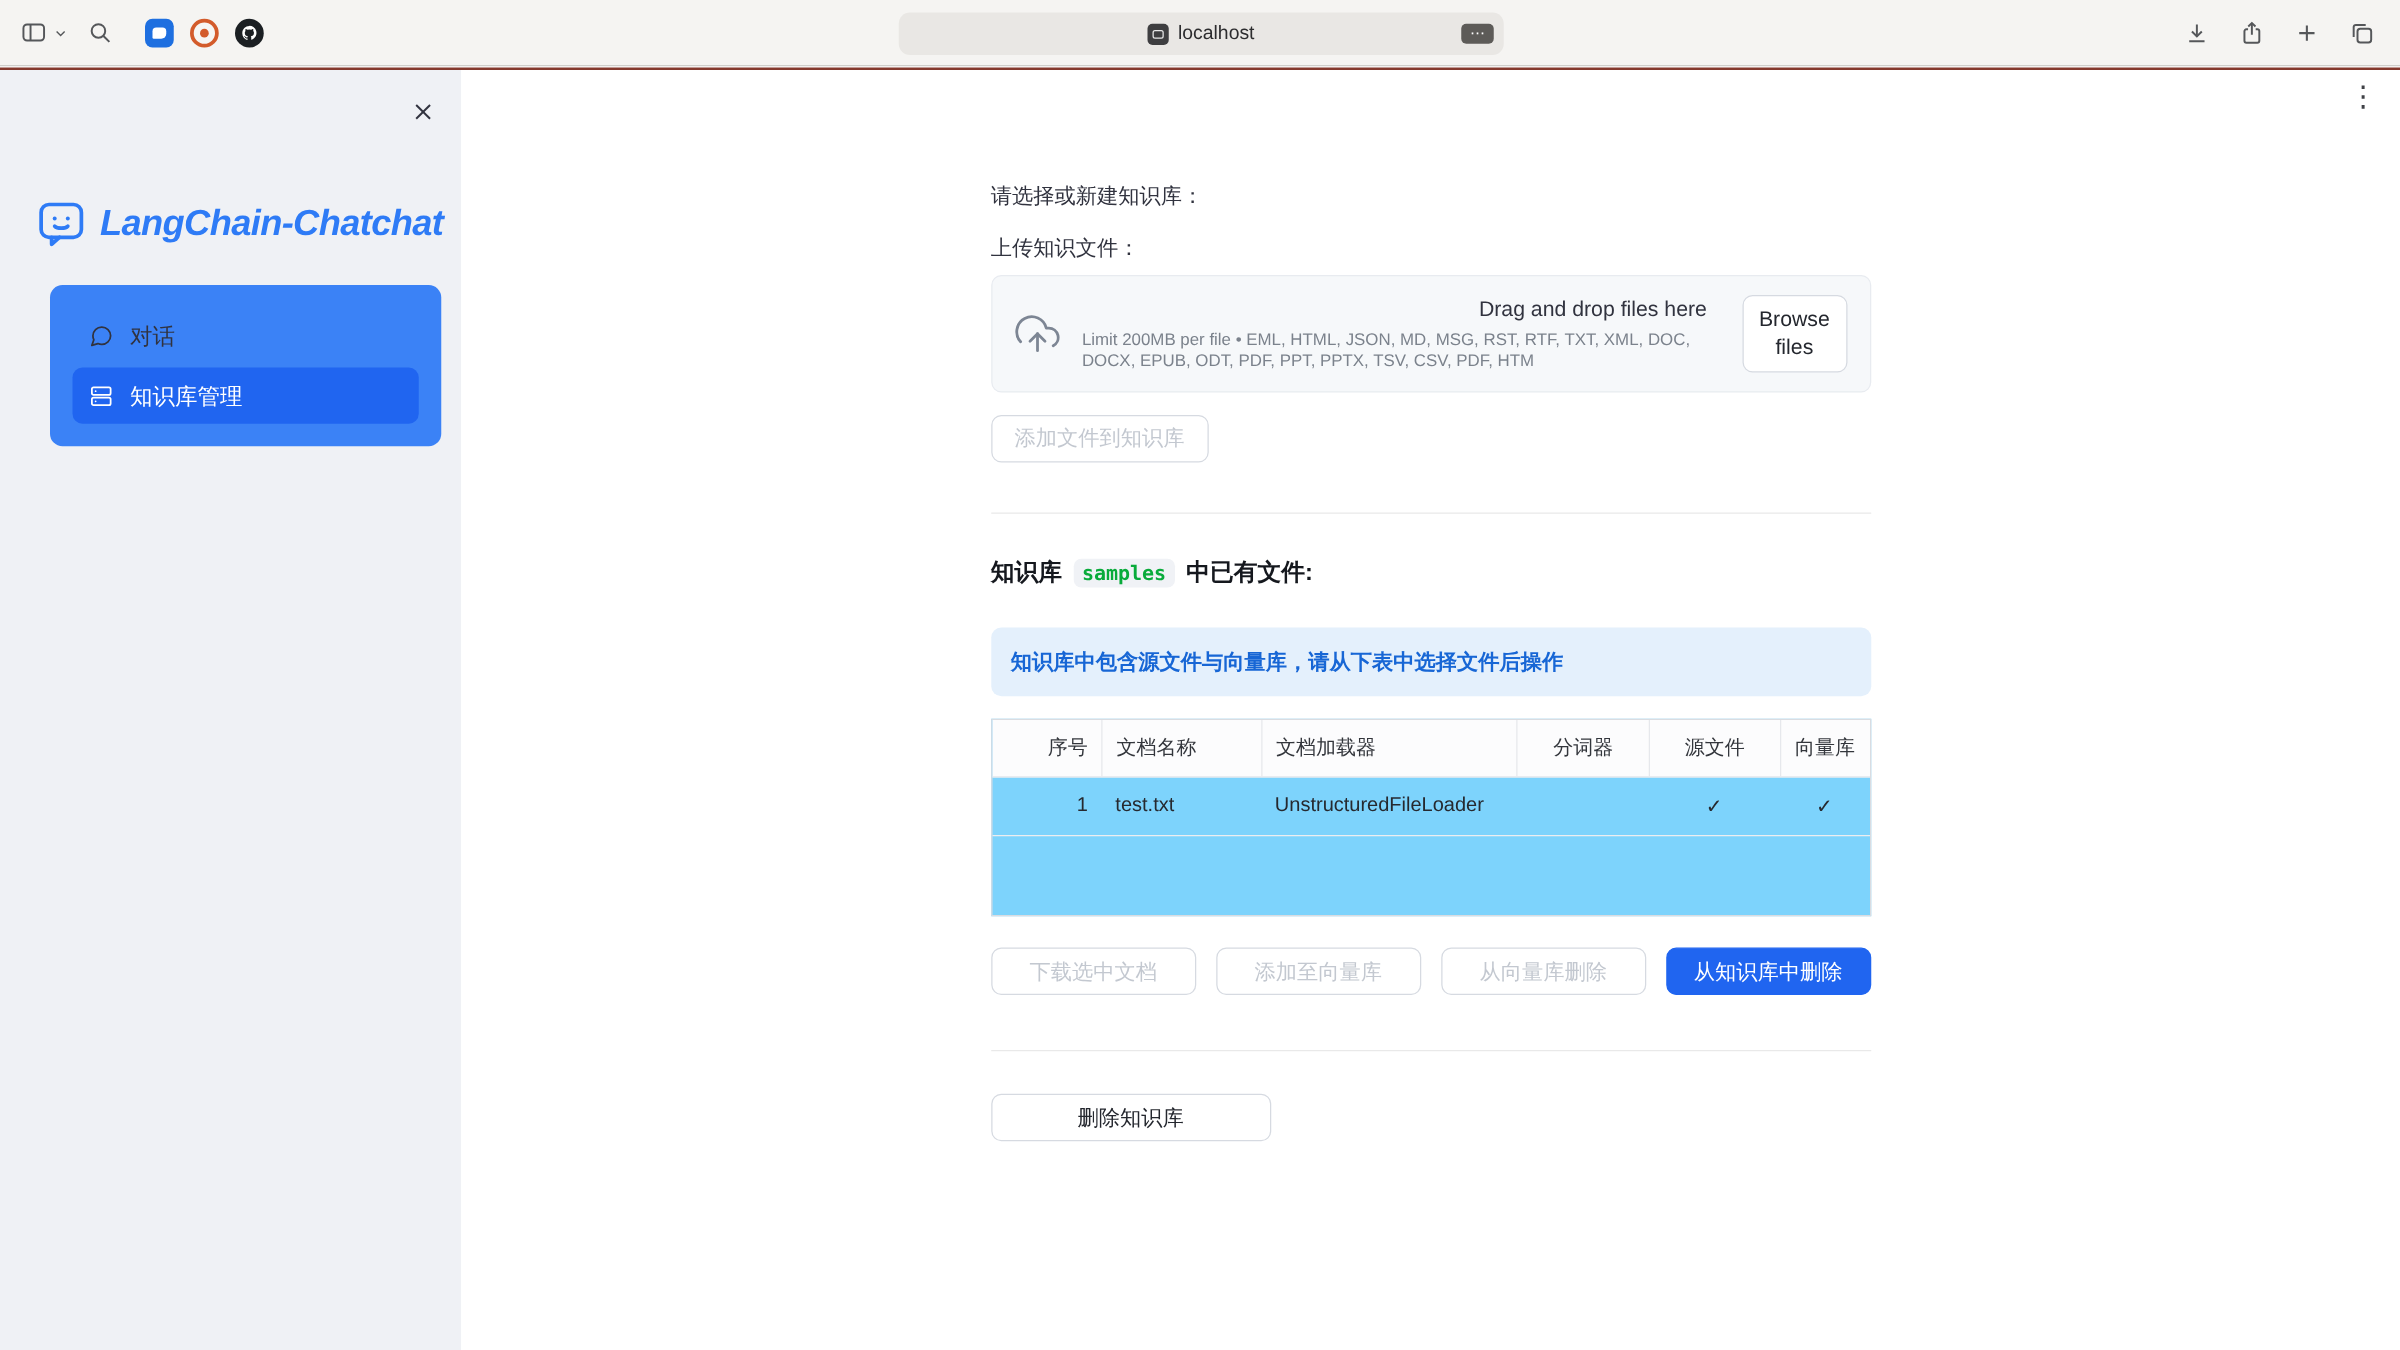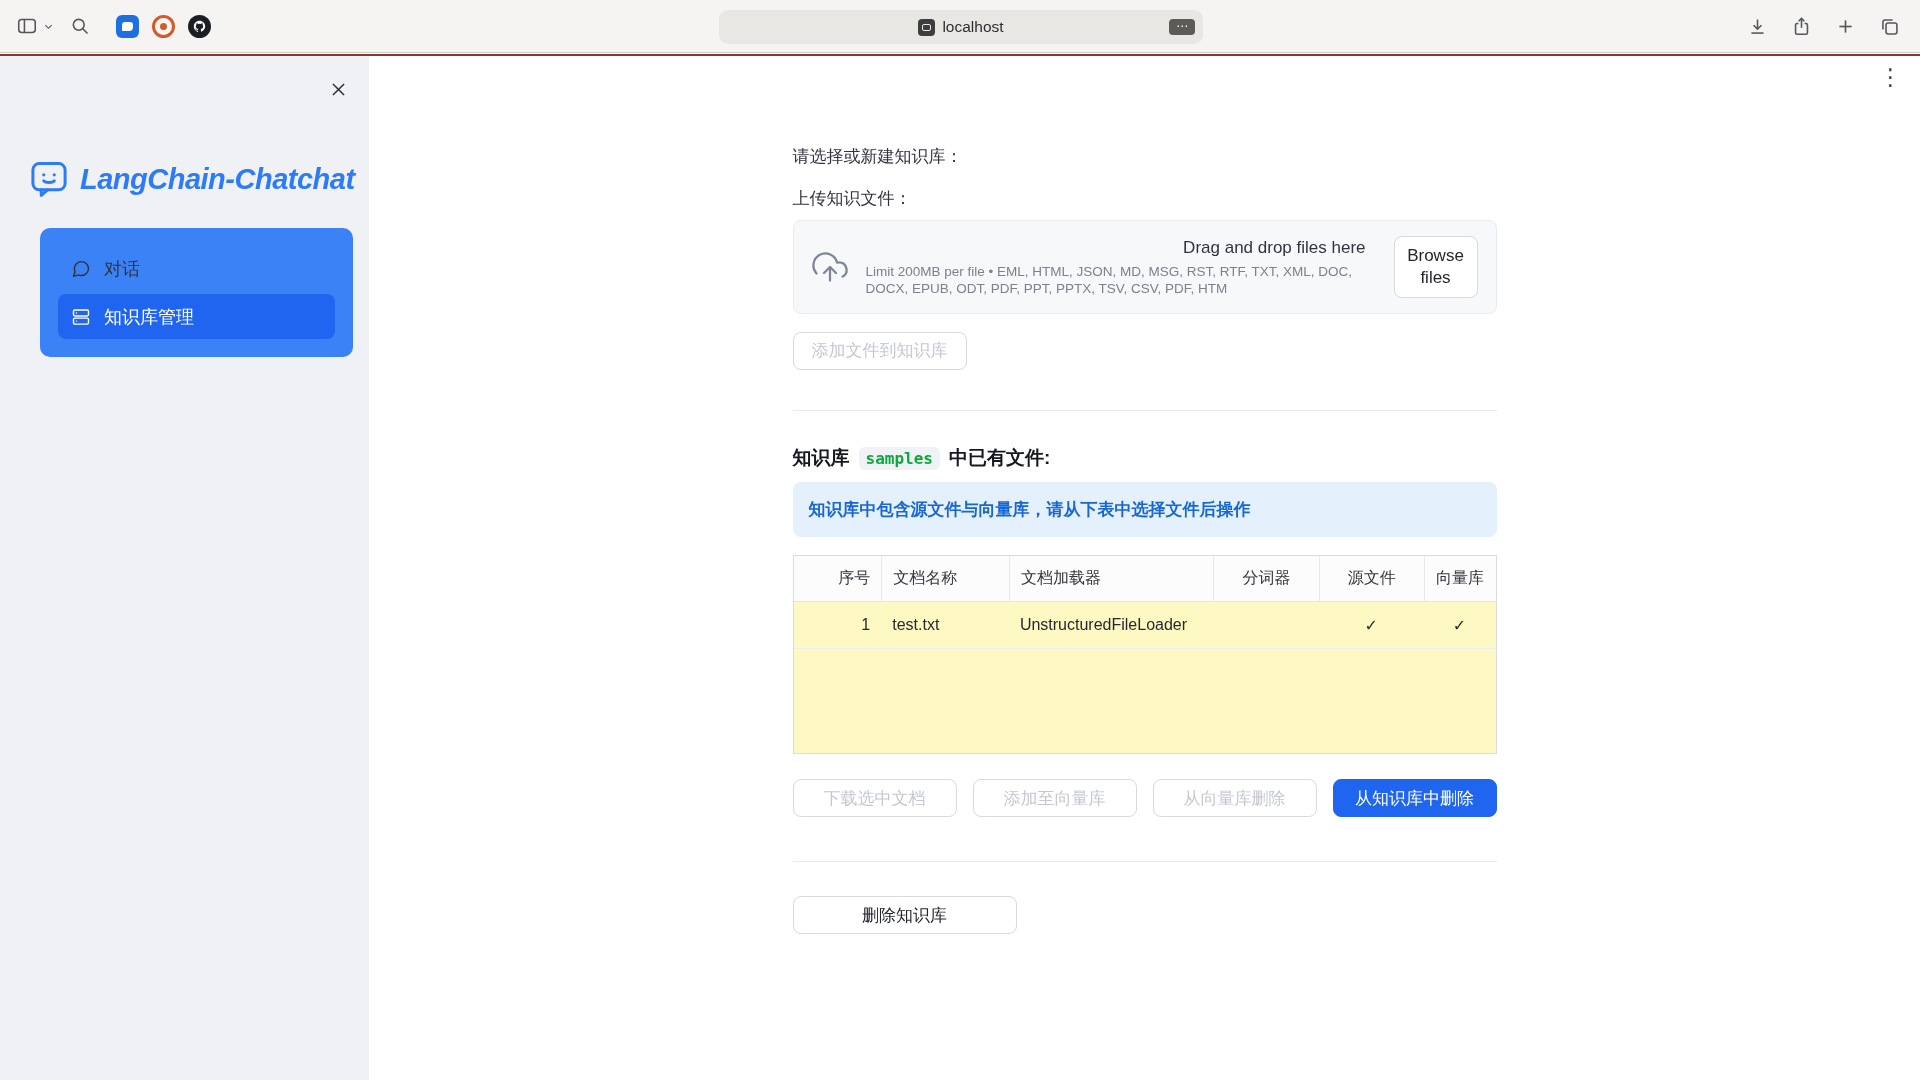--- a/index.html
+++ b/index.html
@@ -55,23 +55,23 @@
   .dz-title { font-size:17px; color:#31333f; }
   .dz-sub { font-size:13.5px; color:#7b828c; line-height:17px; }
   .browse-btn { margin-left:auto; width:84px; padding:8px 6px; background:#fff; border:1px solid #d6dae1;
     border-radius:8px; font-size:17px; line-height:22px; color:#24272e; text-align:center; }
   .add-btn { margin-top:18px; display:inline-block; padding:0 18px; height:38px; line-height:36px;
     background:#fff; border:1px solid #d6dae1; border-radius:8px; font-size:17px; color:#c3c8d0; }
   .divider { margin-top:40px; height:1px; background:#e9e9e9; }
   .kb-heading { margin-top:34px; display:flex; align-items:center; gap:9px; font-size:19px; font-weight:700; color:#15181e; }
   .kb-code { font-family:"DejaVu Sans Mono","Liberation Mono",monospace; font-size:16px; font-weight:600;
     color:#09ab3b; background:#f0f2f6; padding:2px 7px; border-radius:6px; }
-  .info-banner { margin-top:11px; height:55px; background:#e4f0fc; border-radius:8px; display:flex;
+  .info-banner { margin-top:31px; height:55px; background:#e4f0fc; border-radius:8px; display:flex;
     align-items:center; padding:16px 16px; font-size:17px; font-weight:600; color:#1766d5; }
-  .kb-table { margin-top:18px; height:199px; border:1px solid #d9dce1; background:#fef9c3; }
+  .kb-table { margin-top:18px; height:158px; border:1px solid #d9dce1; background:#7dd3fc; }
   .t-head { display:flex; height:46px; border-bottom:1px solid #e2e5ea; background:#fcfcfd; align-items:stretch; }
   .t-row  { display:flex; height:47px; border-bottom:1px solid #ecedf0; align-items:stretch; }
   .t-cell { display:flex; align-items:center; padding:0 11px; font-size:16px; color:#26292f; overflow:hidden; white-space:nowrap; }
   .t-head .t-cell { color:#33363c; border-left:1px solid #e6e8ec; }
   .t-head .t-cell:first-child { border-left:none; }
   .c0 { width:88px; justify-content:flex-end; }
   .c1 { width:128px; }
   .c2 { width:205px; }
   .c3 { width:106px; justify-content:center; }
   .c4 { width:105px; justify-content:center; }

